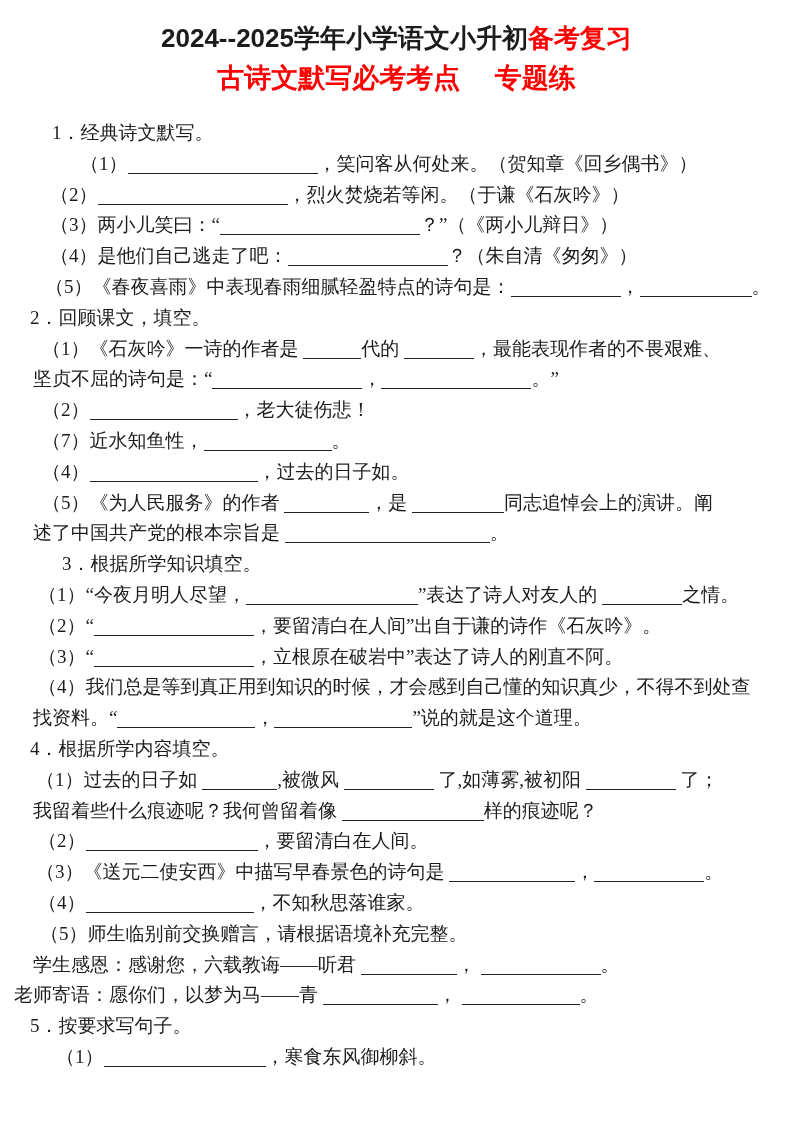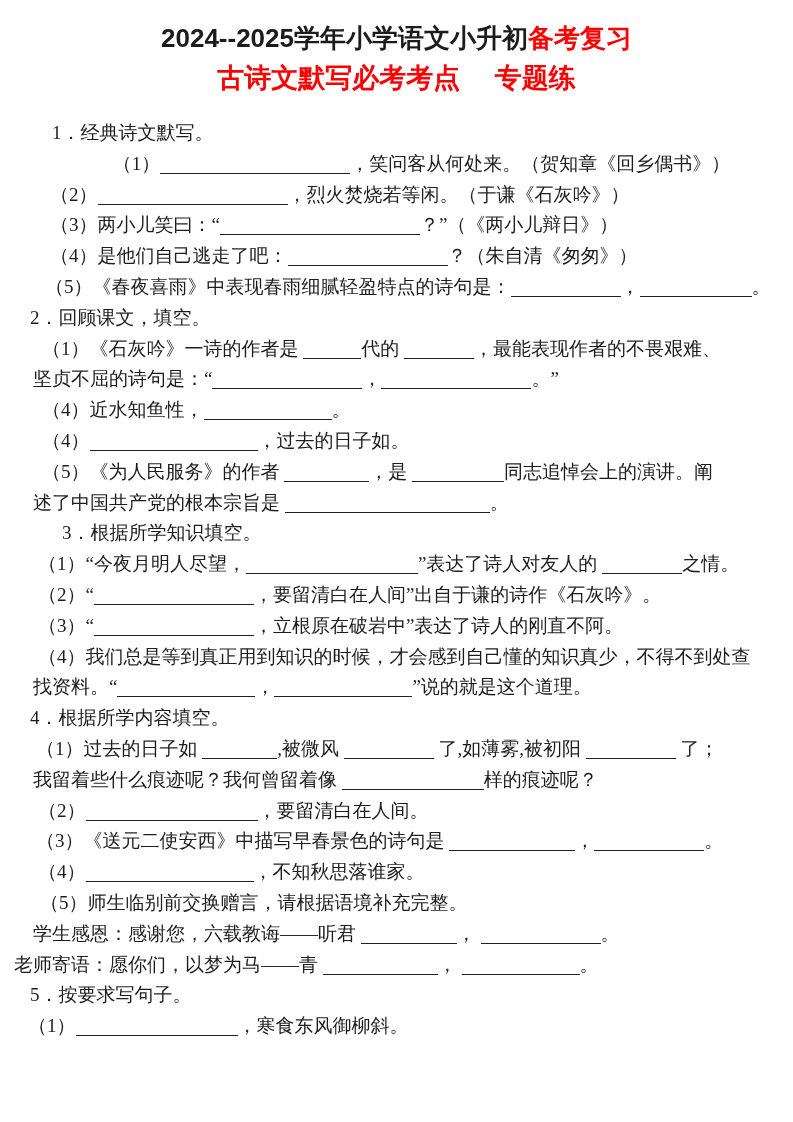--- a/index.html
+++ b/index.html
@@ -46,44 +46,45 @@
 <body>
 
 <div>
 
   <h1 class="t1"><span>2024--2025学年小学语文小升初</span><span class="red">备考复习</span></h1>
 
   <h2 class="t2 red"><span>古诗文默写必考考点　 专题练</span></h2>
 
   <div id="doc">
       <div class="line" style="padding-left: 52px;"><span>1．经典诗文默写。</span></div>
-      <div class="line" style="padding-left: 50px; text-align: center;"><span>（1）</span><span class="blank" style="width: 190px;"></span><span>，笑问客从何处来。（贺知章《回乡偶书》）</span></div>
+      <div class="line" style="padding-left: 80px;"><span>（1）</span><span class="blank" style="width: 190px;"></span><span>，笑问客从何处来。（贺知章《回乡偶书》）</span></div>
       <div class="line" style="padding-left: 50px;"><span>（2）</span><span class="blank" style="width: 190px;"></span><span>，烈火焚烧若等闲。（于谦《石灰吟》）</span></div>
       <div class="line" style="padding-left: 50px;"><span>（3）两小儿笑曰：“</span><span class="blank" style="width: 200px;"></span><span>？”（《两小儿辩日》）</span></div>
       <div class="line" style="padding-left: 50px;"><span>（4）是他们自己逃走了吧：</span><span class="blank" style="width: 160px;"></span><span>？（朱自清《匆匆》）</span></div>
       <div class="line" style="padding-left: 45px;"><span>（5）《春夜喜雨》中表现春雨细腻轻盈特点的诗句是：</span><span class="blank" style="width: 110px;"></span><span>，</span><span class="blank" style="width: 112px;"></span><span>。</span></div>
       <div class="line" style="padding-left: 30px;"><span>2．回顾课文，填空。</span></div>
       <div class="line" style="padding-left: 42px;"><span>（1）《石灰吟》一诗的作者是 </span><span class="blank" style="width: 58px;"></span><span>代的 </span><span class="blank" style="width: 70px;"></span><span>，最能表现作者的不畏艰难、</span></div>
       <div class="line" style="padding-left: 33px;"><span>坚贞不屈的诗句是：“</span><span class="blank" style="width: 150px;"></span><span>，</span><span class="blank" style="width: 150px;"></span><span>。”</span></div>
-      <div class="line" style="padding-left: 42px;"><span>（4）近水知鱼性，</span><span class="blank" style="width: 128px;"></span><span>。</span></div>
+      <div class="line" style="padding-left: 42px;"><span>（2）</span><span class="blank" style="width: 148px;"></span><span>，老大徒伤悲！</span></div>
+      <div class="line" style="padding-left: 42px;"><span>（7）近水知鱼性，</span><span class="blank" style="width: 128px;"></span><span>。</span></div>
       <div class="line" style="padding-left: 42px;"><span>（4）</span><span class="blank" style="width: 168px;"></span><span>，过去的日子如。</span></div>
       <div class="line" style="padding-left: 42px;"><span>（5）《为人民服务》的作者 </span><span class="blank" style="width: 85px;"></span><span>，是 </span><span class="blank" style="width: 92px;"></span><span>同志追悼会上的演讲。阐</span></div>
       <div class="line" style="padding-left: 33px;"><span>述了中国共产党的根本宗旨是 </span><span class="blank" style="width: 205px;"></span><span>。</span></div>
       <div class="line" style="padding-left: 62px;"><span>3．根据所学知识填空。</span></div>
       <div class="line" style="padding-left: 38px;"><span>（1）“今夜月明人尽望，</span><span class="blank" style="width: 172px;"></span><span>”表达了诗人对友人的 </span><span class="blank" style="width: 80px;"></span><span>之情。</span></div>
       <div class="line" style="padding-left: 38px;"><span>（2）“</span><span class="blank" style="width: 160px;"></span><span>，要留清白在人间”出自于谦的诗作《石灰吟》。</span></div>
       <div class="line" style="padding-left: 38px;"><span>（3）“</span><span class="blank" style="width: 160px;"></span><span>，立根原在破岩中”表达了诗人的刚直不阿。</span></div>
       <div class="line" style="padding-left: 38px;"><span>（4）我们总是等到真正用到知识的时候，才会感到自己懂的知识真少，不得不到处查</span></div>
       <div class="line" style="padding-left: 33px;"><span>找资料。“</span><span class="blank" style="width: 138px;"></span><span>，</span><span class="blank" style="width: 138px;"></span><span>”说的就是这个道理。</span></div>
       <div class="line" style="padding-left: 30px;"><span>4．根据所学内容填空。</span></div>
       <div class="line" style="padding-left: 36px;"><span>（1）过去的日子如 </span><span class="blank" style="width: 75px;"></span><span>,被微风 </span><span class="blank" style="width: 90px;"></span><span> 了,如薄雾,被初阳 </span><span class="blank" style="width: 90px;"></span><span> 了；</span></div>
       <div class="line" style="padding-left: 33px;"><span>我留着些什么痕迹呢？我何曾留着像 </span><span class="blank" style="width: 142px;"></span><span>样的痕迹呢？</span></div>
       <div class="line" style="padding-left: 38px;"><span>（2）</span><span class="blank" style="width: 172px;"></span><span>，要留清白在人间。</span></div>
       <div class="line" style="padding-left: 36px;"><span>（3）《送元二使安西》中描写早春景色的诗句是 </span><span class="blank" style="width: 126px;"></span><span>，</span><span class="blank" style="width: 110px;"></span><span>。</span></div>
       <div class="line" style="padding-left: 38px;"><span>（4）</span><span class="blank" style="width: 168px;"></span><span>，不知秋思落谁家。</span></div>
       <div class="line" style="padding-left: 40px;"><span>（5）师生临别前交换赠言，请根据语境补充完整。</span></div>
       <div class="line" style="padding-left: 33px;"><span>学生感恩：感谢您，六载教诲——听君 </span><span class="blank" style="width: 96px;"></span><span>， </span><span class="blank" style="width: 120px;"></span><span>。</span></div>
       <div class="line" style="padding-left: 14px;"><span>老师寄语：愿你们，以梦为马——青 </span><span class="blank" style="width: 115px;"></span><span>， </span><span class="blank" style="width: 118px;"></span><span>。</span></div>
       <div class="line" style="padding-left: 30px;"><span>5．按要求写句子。</span></div>
-      <div class="line" style="padding-left: 28px;"><span>（1）</span><span class="blank" style="width: 162px;"></span><span>，寒食东风御柳斜。</span></div>
+      <div class="line" style="padding-left: 56px;"><span>（1）</span><span class="blank" style="width: 162px;"></span><span>，寒食东风御柳斜。</span></div>
     </div>
 
 </div>
 
 </body></html>

